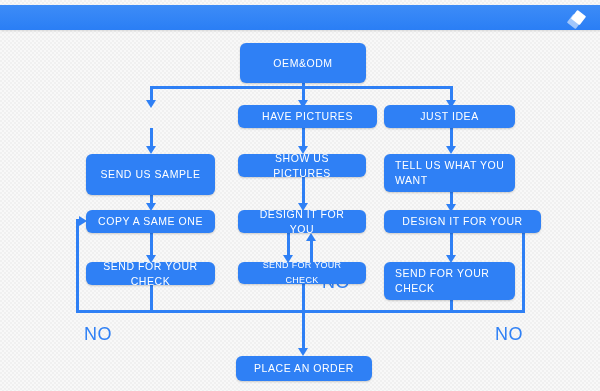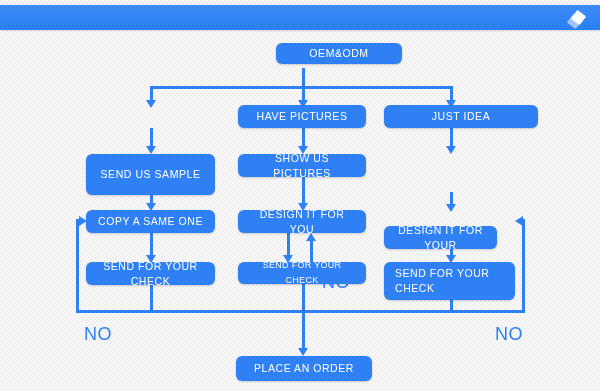--- a/index.html
+++ b/index.html
@@ -142,58 +142,59 @@
 
 <div id="page">
 
   <div id="header-bar">
     <div id="header-logo">
       <div class="d1"></div>
       <div class="d2"></div>
     </div>
   </div>
 
-  <div class="node" style="left:240px; top:43px; width:126px; height:21px;margin-left:36px;">OEM&amp;ODM</div>
+  <div class="node" style="left:240px; top:43px; width:126px; height:40px;">OEM&amp;ODM</div>
 
   <div class="ln vl" style="left:301.5px; top:68px; height:19px;"></div>
 
   <div class="ln hl" style="left:150px; top:86px; width:303px;"></div>
 
   <div class="ln vl" style="left:150px; top:86px; height:16px;"></div>
   <div class="arrow-down" style="left:146px; top:100px;"></div>
 
   <div class="ln vl" style="left:301.5px; top:86px; height:16px;"></div>
   <div class="arrow-down" style="left:297.5px; top:100px;"></div>
 
   <div class="ln vl" style="left:450px; top:86px; height:16px;"></div>
   <div class="arrow-down" style="left:446px; top:100px;"></div>
 
-  <div class="node" style="left:238px; top:105px; width:128px; height:23px;">HAVE PICTURES</div>
-  <div class="node" style="left:384px; top:105px; width:154px; height:23px;">JUST IDEA</div>
+  <div class="node" style="left:238px; top:105px; width:139px; height:23px;">HAVE PICTURES</div>
+  <div class="node" style="left:384px; top:105px; width:131px; height:23px;">JUST IDEA</div>
 
   <div class="ln vl" style="left:150px; top:128px; height:20px;"></div>
   <div class="arrow-down" style="left:146px; top:146px;"></div>
   <div class="ln vl" style="left:301.5px; top:128px; height:20px;"></div>
   <div class="arrow-down" style="left:297.5px; top:146px;"></div>
   <div class="ln vl" style="left:450px; top:128px; height:20px;"></div>
   <div class="arrow-down" style="left:446px; top:146px;"></div>
 
   <div class="node" style="left:86px; top:154px; width:129px; height:41px;">SEND US SAMPLE</div>
   <div class="node" style="left:238px; top:154px; width:128px; height:23px;">SHOW US PICTURES</div>
+  <div class="node left-align" style="left:384px; top:154px; width:131px; height:38px;">TELL US WHAT YOU WANT</div>
 
   <div class="ln vl" style="left:150px; top:177px; height:28px;"></div>
   <div class="arrow-down" style="left:146px; top:203px;"></div>
   <div class="ln vl" style="left:301.5px; top:177px; height:28px;"></div>
   <div class="arrow-down" style="left:297.5px; top:203px;"></div>
   <div class="ln vl" style="left:450px; top:192px; height:14px;"></div>
   <div class="arrow-down" style="left:446px; top:204px;"></div>
 
   <div class="node" style="left:86px; top:210px; width:129px; height:23px;text-align:right;">COPY A SAME ONE</div>
   <div class="node" style="left:238px; top:210px; width:128px; height:23px;">DESIGN IT FOR YOU</div>
-  <div class="node" style="left:384px; top:226px; width:113px; height:23px;">DESIGN IT FOR YOUR</div>
+  <div class="node" style="left:384px; top:210px; width:157px; height:23px;">DESIGN IT FOR YOUR</div>
 
   <div class="ln vl" style="left:150px; top:233px; height:24px;"></div>
   <div class="arrow-down" style="left:146px; top:255px;"></div>
   <div class="ln vl" style="left:287px; top:233px; height:24px;"></div>
   <div class="arrow-down" style="left:283px; top:255px;"></div>
   <div class="ln vl" style="left:450px; top:233px; height:24px;"></div>
   <div class="arrow-down" style="left:446px; top:255px;"></div>
 
   <div class="ln vl" style="left:310px; top:240px; height:27px;"></div>
   <div class="arrow-up" style="left:306px; top:233px;"></div>

